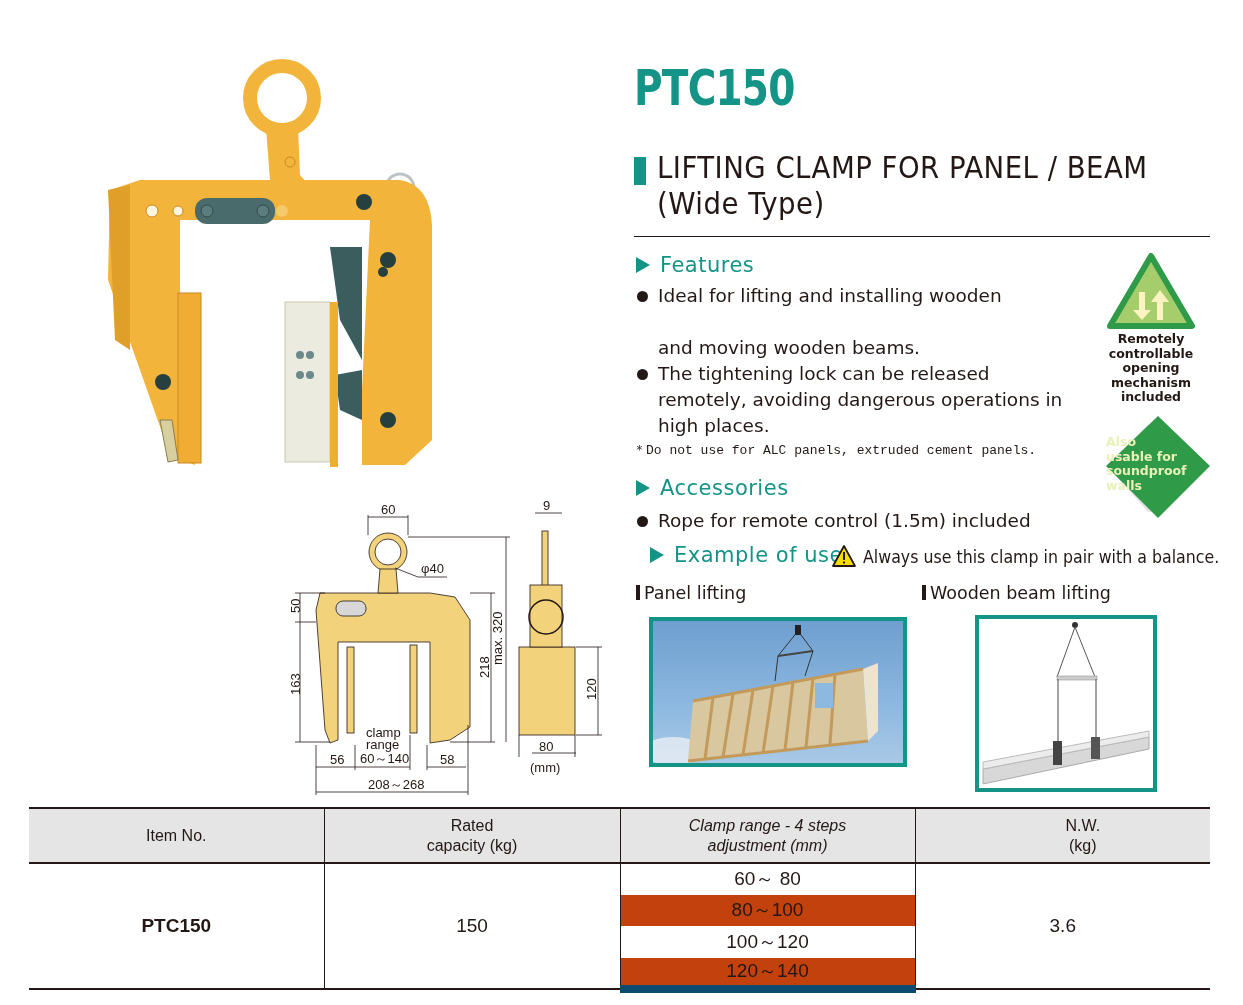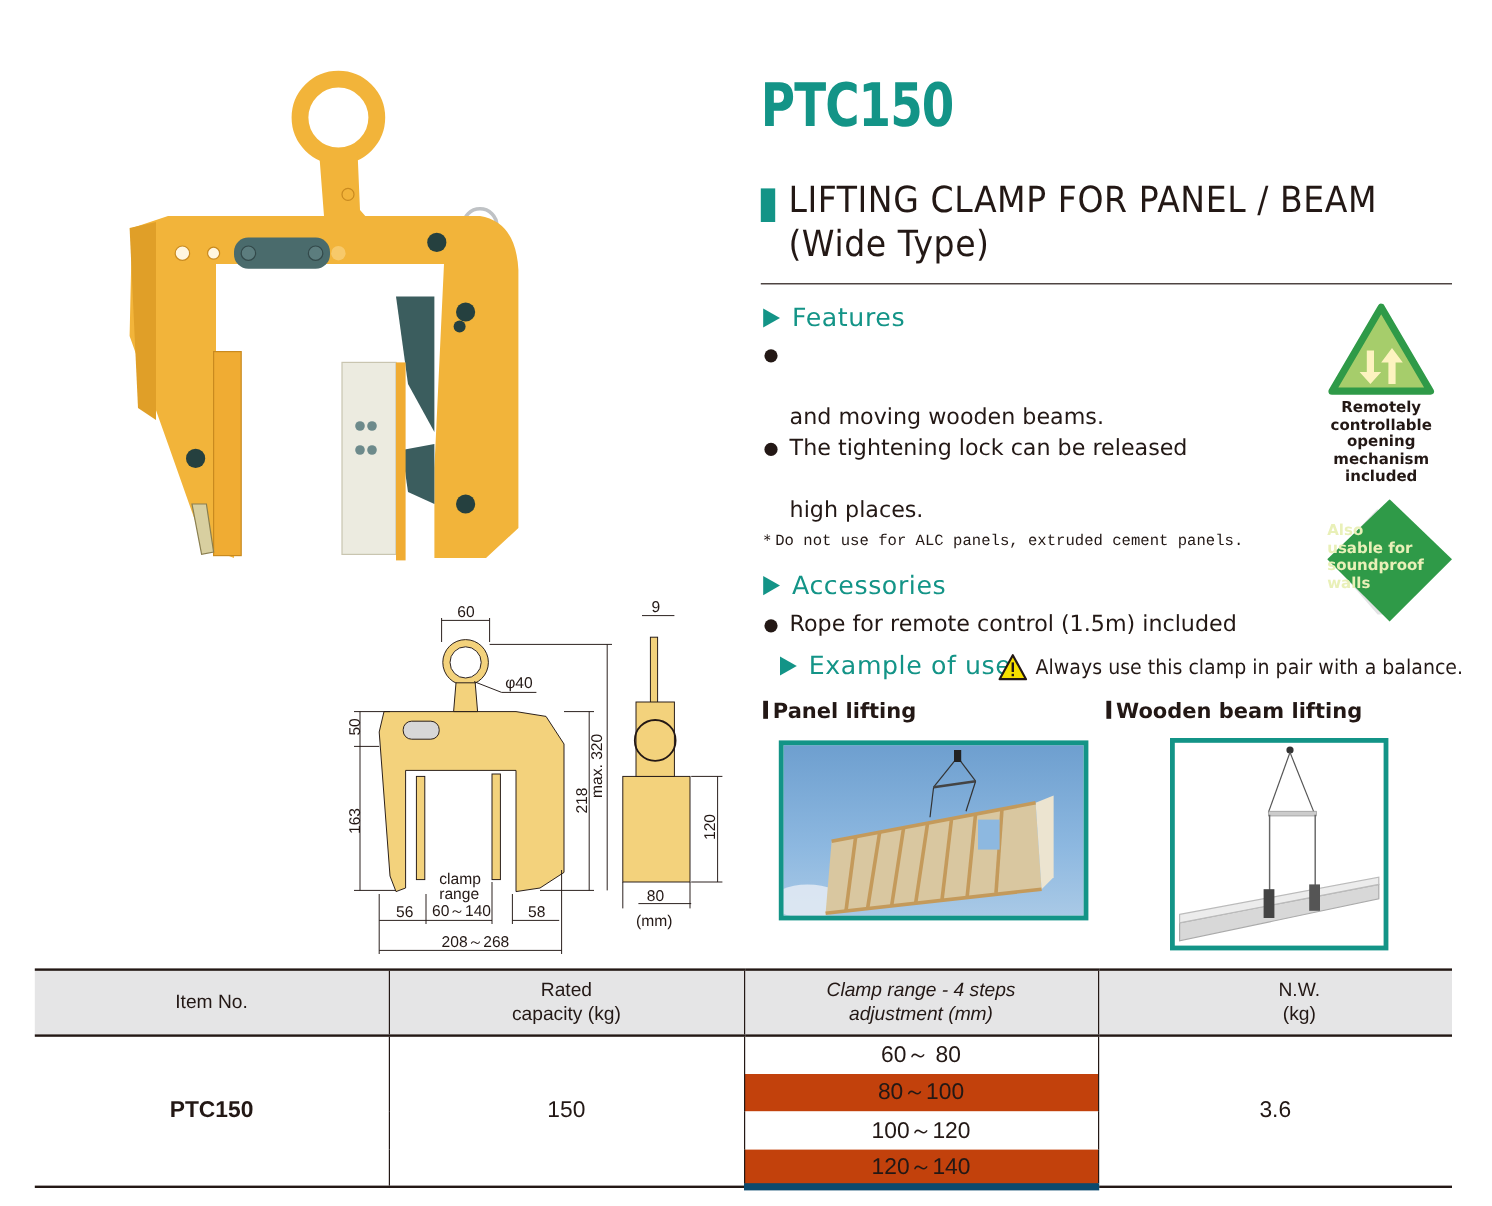--- a/index.html
+++ b/index.html
@@ -49,21 +49,21 @@
     position: absolute; top: 80px; left: -10px; width: 110px; text-align: center;
     font-size: 12.5px; font-weight: bold; line-height: 14.5px; color: #231815;
   }
   #badge-sound { left: 1106px; top: 416px; width: 106px; height: 104px; }
   #badge-sound .caption {
     position: absolute; top: 19px; left: 0; width: 106px; text-align: left;
     font-size: 12.5px; font-weight: bold; line-height: 14.5px; color: #e9f0b8;
   }
 
   
-  .ex-label { font-size: 17.5px; line-height: 22px; white-space: nowrap; font-weight: bold; }
+  .ex-label { font-size: 17.5px; line-height: 22px; white-space: nowrap; }
   .ex-label .bar { display: inline-block; width: 4px; height: 15px; background: #231815; margin-right: 4px; vertical-align: -1px; }
   .frame { border: 4px solid #139487; overflow: hidden; }
   #panel-photo { left: 649px; top: 617px; width: 258px; height: 150px; background: linear-gradient(180deg,#6e9fcf 0%,#8db8e0 60%,#a9c9e6 100%); }
   #beam-photo { left: 975px; top: 615px; width: 182px; height: 177px; background: #ffffff; }
 
   
   #drawing { left: 280px; top: 495px; width: 330px; height: 310px; }
   .dim { font-family: "Liberation Sans", sans-serif; font-size: 13px; fill: #231815; }
 
   
@@ -71,21 +71,21 @@
   #spec-table th {
     background: #e5e5e6; font-weight: normal; font-size: 16px; line-height: 20px; color: #231815;
     height: 55px; border-top: 2px solid #231815; border-bottom: 2px solid #231815;
     text-align: center; vertical-align: middle; font-family: "Liberation Sans", sans-serif;
   }
   #spec-table td {
     font-size: 19px; text-align: center; vertical-align: middle; color: #231815;
     font-family: "Liberation Sans", sans-serif;
   }
   #spec-table .vline { border-left: 1px solid #231815; }
-  #spec-table tr.last td { border-bottom: 6px solid #0c4a6e; }
+  #spec-table tr.last td { border-bottom: 8px solid #0c4a6e; }
   #spec-table td.range { height: 31.5px; font-size: 19px; }
   #spec-table td.shade { background: #c2410c; }
   #spec-table td.bold { font-weight: bold; }
 </style>
 </head>
 <body>
 
 <div id="photo" class="abs">
   <svg width="340" height="420" viewBox="0 0 340 420">
 
@@ -134,25 +134,27 @@
   <div>(Wide Type)</div>
 </div>
 <div id="subtitle-rule" class="abs"></div>
 
 <div class="abs sec-head" style="left:636px; top:252px;">
   <span class="tri"></span><span>Features</span>
 </div>
 
 <div class="abs bullet" style="left:634px; top:283px; width:460px; height:78px;">
   <span class="dot"></span>
+  <span class="txt" style="top:0">Ideal for lifting and installing wooden</span>
   <span class="txt" style="top:52px">and moving wooden beams.</span>
 </div>
 <div class="abs bullet" style="left:634px; top:361px; width:460px; height:78px;">
   <span class="dot"></span>
   <span class="txt" style="top:0">The tightening lock can be released</span>
+  <span class="txt" style="top:26px">remotely, avoiding dangerous operations in</span>
   <span class="txt" style="top:52px">high places.</span>
 </div>
 <div class="abs note" style="left:633px; top:440px;">＊Do not use for ALC panels, extruded cement panels.</div>
 
 <div id="badge-remote" class="abs">
   <svg width="90" height="78" viewBox="0 0 90 78">
     <path d="M45 4 L86 74 L4 74 Z" fill="#a6cd6b" stroke="#2f9a48" stroke-width="6" stroke-linejoin="round"></path>
     <path d="M33 40 L33 58 L27 58 L36 68 L45 58 L39 58 L39 40 Z" fill="#fdf3c0"></path>
     <path d="M51 68 L51 50 L45 50 L54 38 L63 50 L57 50 L57 68 Z" fill="#fdf3c0"></path>
   </svg>

